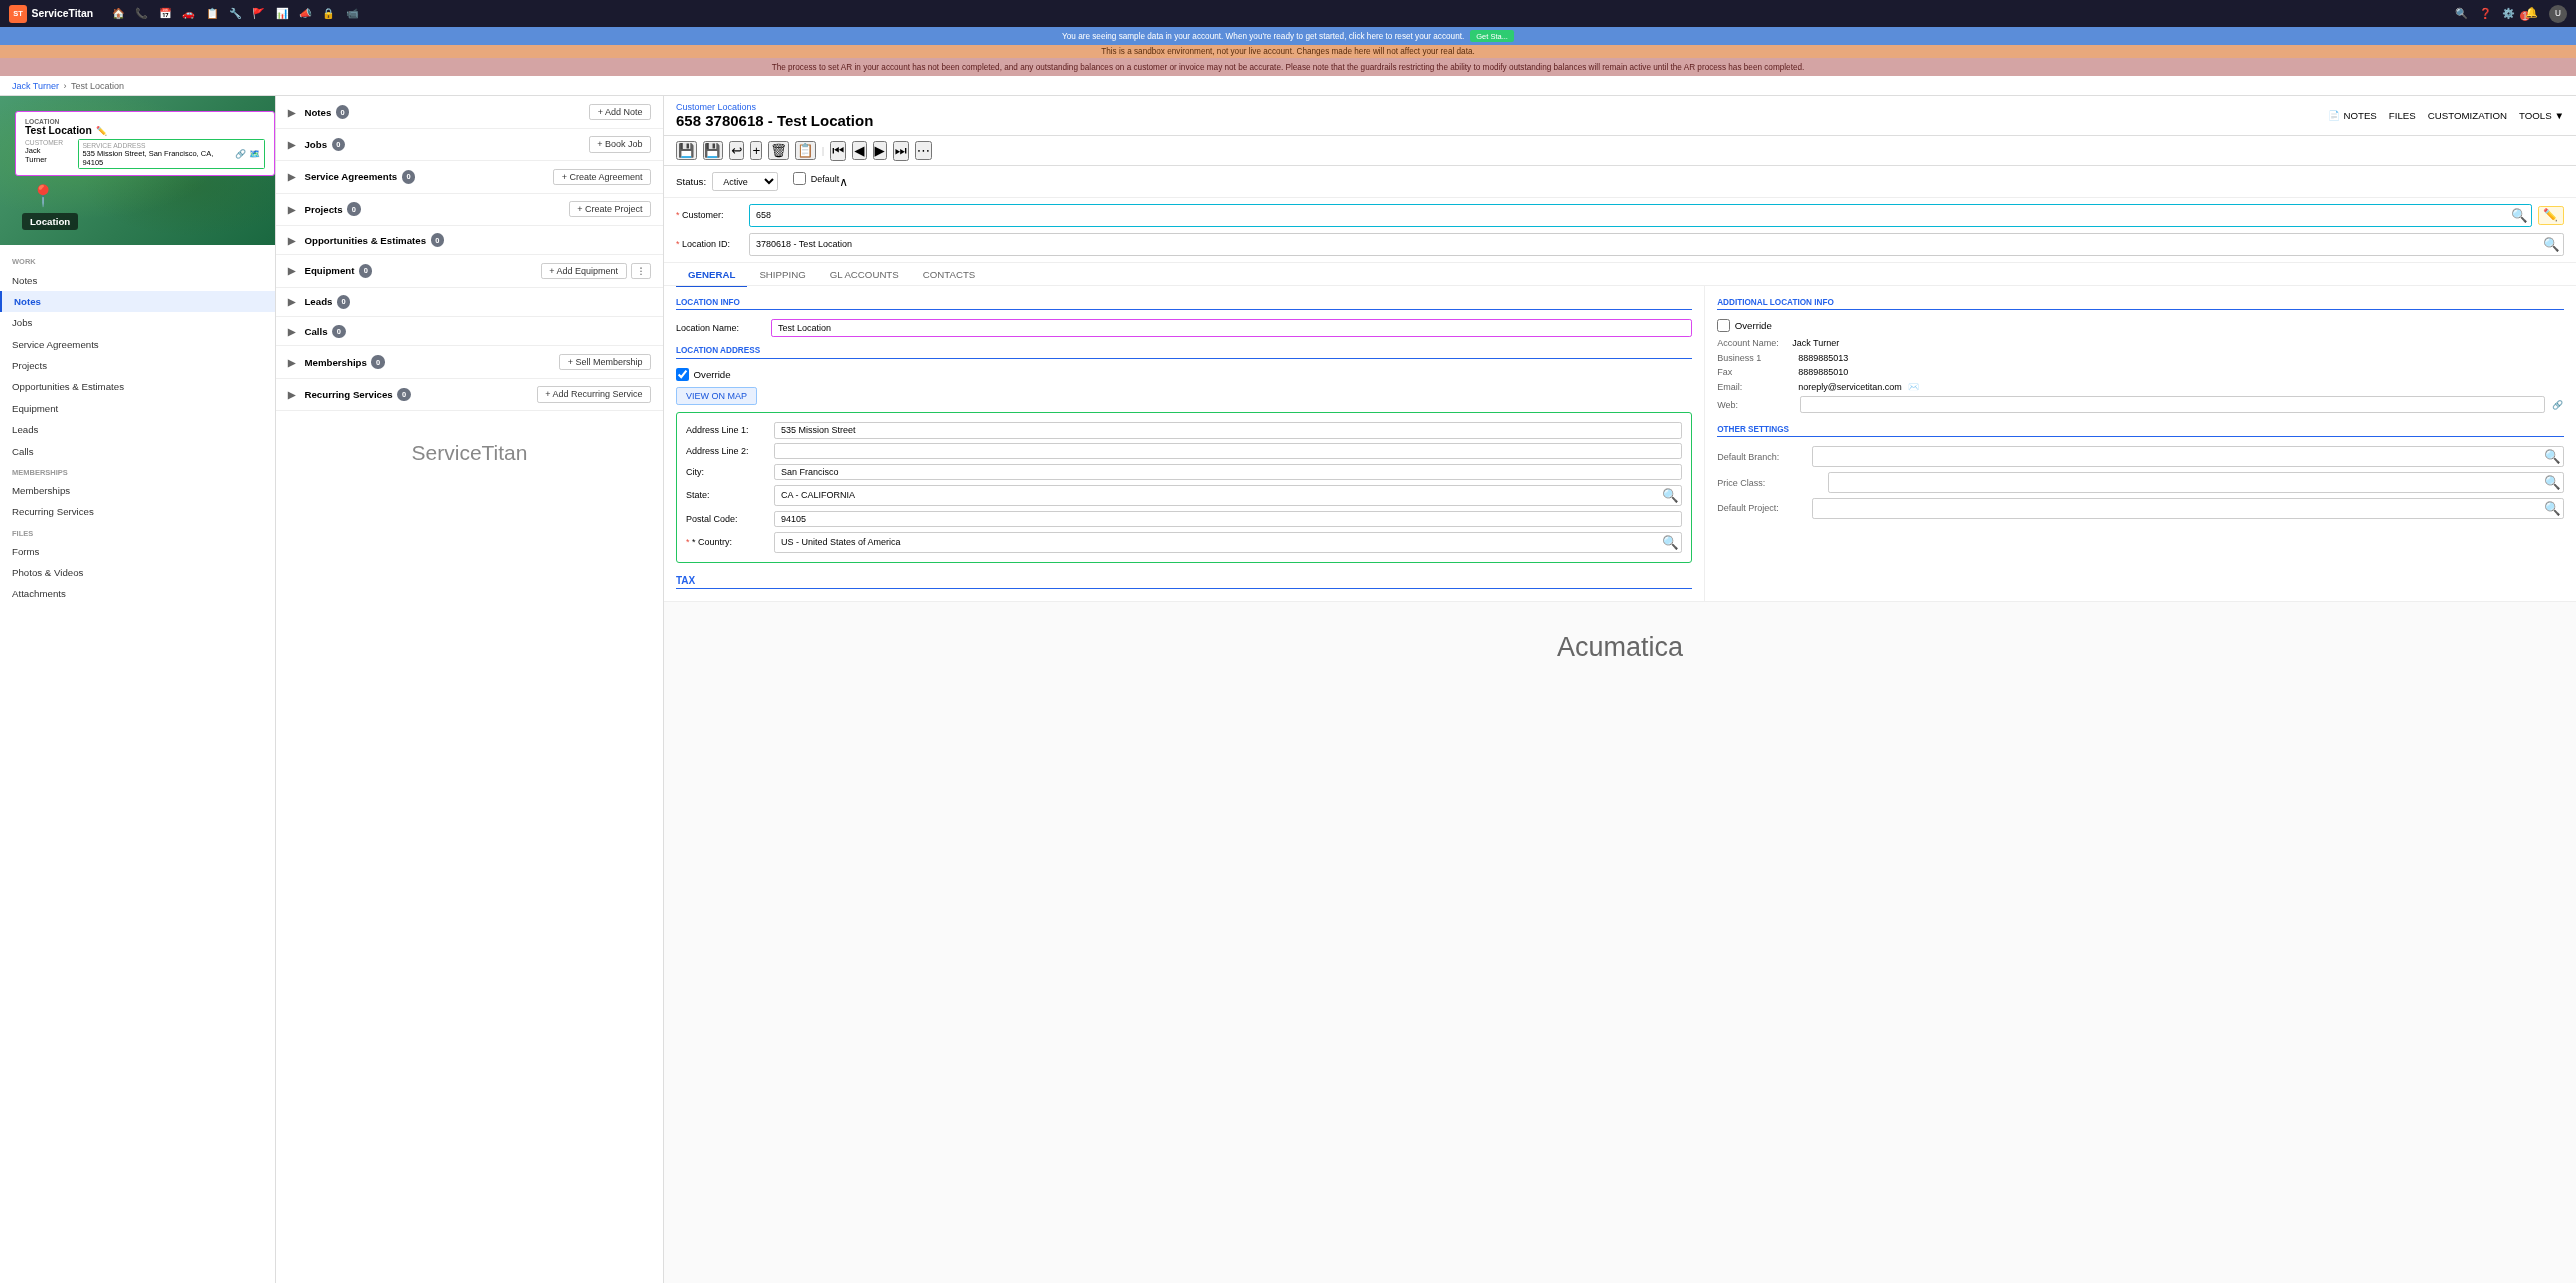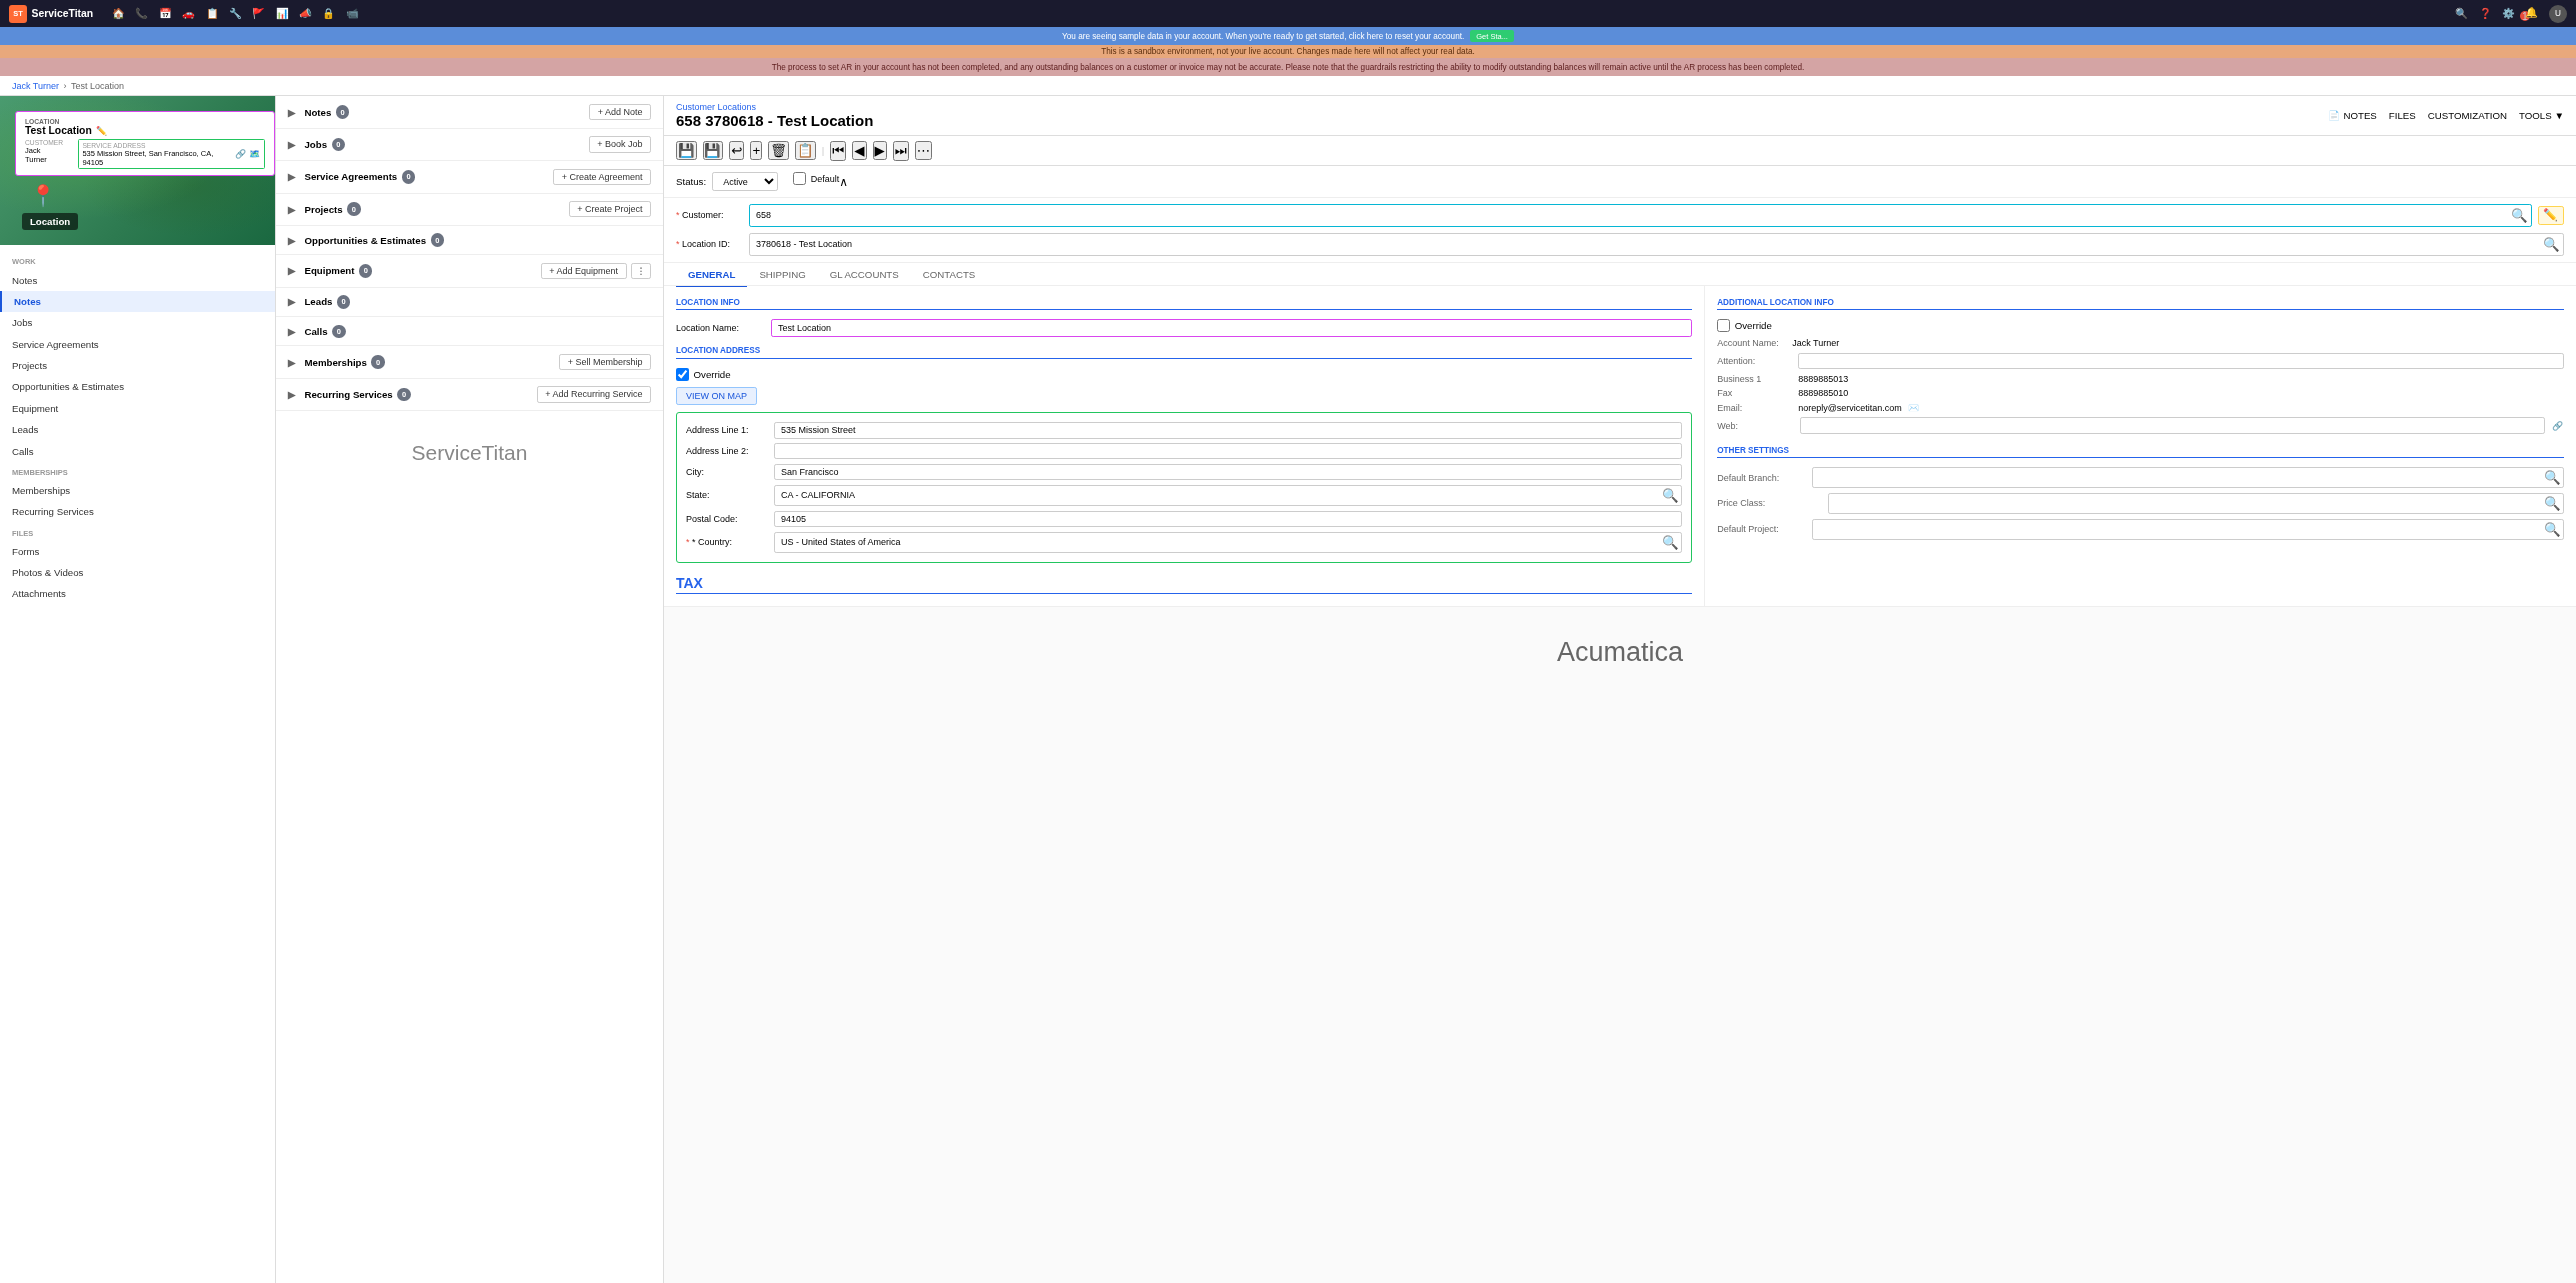--- a/index.html
+++ b/index.html
@@ -650,42 +650,38 @@
             <div style="display:flex; align-items:center; gap:6px;">
               <label style="min-width:82px; font-size:9px;"><span style="color:#e74c3c;">*</span> <span>* Country:</span></label>
               <div style="display:flex; align-items:center; flex:1; border:0.7px solid #ccc; border-radius:2.2px; background:white;">
                 <input type="text" value="US - United States of America" style="flex: 1 1 0%; border: none; outline: none; padding: 2.2px 6px; font-size: 9px;">
                 <button style="background:none;border:none;cursor:pointer;padding:2.2px;">🔍</button>
               </div>
             </div>
           </div>
         </div>
 
-        <div style="margin-top:12px; font-size:14px; color:#2563eb; text-transform:uppercase; font-weight:bold; border-bottom:0.7px solid #2563eb; padding-bottom:2.2px;">TAX</div>
+        <div style="margin-top:12px; font-size:10px; color:#2563eb; text-transform:uppercase; font-weight:bold; border-bottom:0.7px solid #2563eb; padding-bottom:2.2px;">TAX</div>
       </div>
 
       <div style="flex:1; padding:12px;">
 
         <div>
           <div style="font-size:8.2px; color:#2563eb; text-transform:uppercase; font-weight:bold; border-bottom:0.7px solid #2563eb; padding-bottom:2.2px; margin-bottom:9px;">ADDITIONAL LOCATION INFO</div>
 
           <div style="display:flex; align-items:center; gap:4.5px; margin-bottom:6px;">
             <input type="checkbox" style="">
             <label>Override</label>
           </div>
 
           <div style="display:flex; align-items:center; margin-bottom:4.5px;">
             <label style="min-width:75px; font-size:9px; color:#666;">Account Name:</label>
             <span style="font-size:9px;">Jack Turner</span>
           </div>
 
-          <div style="display:flex; align-items:center; gap:6px; margin-bottom:4.5px;">
-            <label style="min-width:75px; font-size:9px; color:#666;">Attention:</label>
-            <input type="text" style="flex: 1 1 0%; border: 0.7px solid rgb(204, 204, 204); padding: 2.2px 6px; border-radius: 2.2px; font-size: 9px;">
-          </div>
 
           <div style="display:flex; align-items:center; gap:6px; margin-bottom:4.5px;">
             <label style="min-width:75px; font-size:9px; color:#666;">Business 1</label>
             <span style="font-size:9px;">8889885013</span>
           </div>
 
 
           <div style="display:flex; align-items:center; gap:6px; margin-bottom:4.5px;">
             <label style="min-width:75px; font-size:9px; color:#666;">Fax</label>
             <span style="font-size:9px;">8889885010</span>

